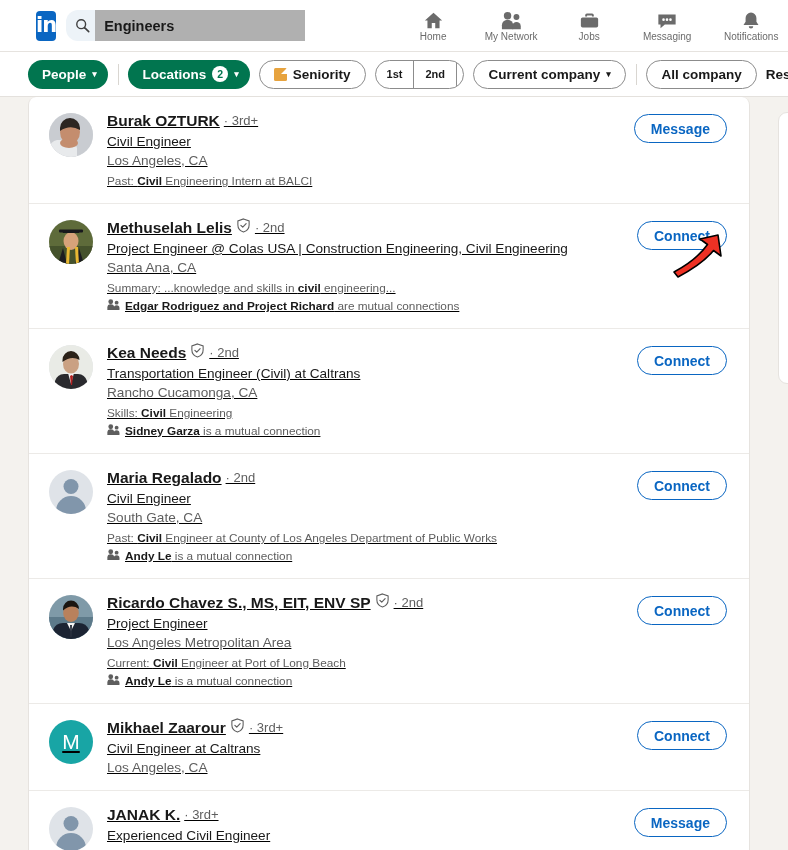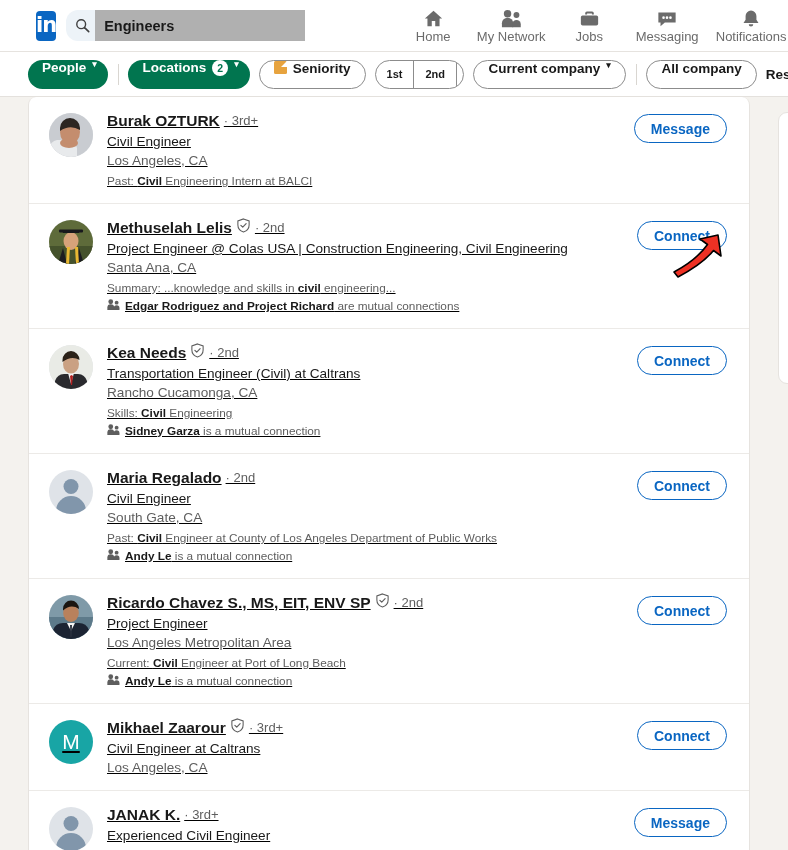--- a/index.html
+++ b/index.html
@@ -45,37 +45,37 @@
     font-family: "Liberation Sans", sans-serif;
     font-size: 14.5px; font-weight: 700; color: #191919;
     padding-left: 9px;
   }
   .navitems { display: flex; align-items: center; margin-left: 92px; gap: 0px; }
   .navitem {
     width: 72px; display: flex; flex-direction: column; align-items: center;
     justify-content: center; gap: 1px; cursor: pointer;
   }
   .navitem .glyph { height: 21px; display:flex; align-items:flex-end; }
-  .navitem .lbl { font-size: 13px; color: #6b6b6b; white-space: nowrap; }
+  .navitem .lbl { font-size: 10px; color: #6b6b6b; white-space: nowrap; }
   .navitem.wide { width: 84px; }
 
   
   .filterbar {
     position: absolute; top: 52px; left: 0;
     width: 788px; height: 45px;
     background: #ffffff;
     border-bottom: 1px solid #e4e1dd;
     display: flex; align-items: center;
     padding-left: 28px;
     gap: 9px;
     z-index: 25;
   }
   .pill {
     height: 29px; border-radius: 16px;
-    display: inline-flex; align-items: flex-start; gap: 6px;
+    display: inline-flex; align-items: center; gap: 6px;
     padding: 0 14px; font-size: 13.5px; cursor: pointer;
     white-space: nowrap;
   }
   .pill.filled { background: #01754f; color: #ffffff; font-weight: 600; padding-right: 11px; }
   .pill.outline { background: #ffffff; color: #191919; border: 1px solid #8c8c8c; font-weight: 600; }
   .pill .caret { font-size: 9px; line-height:1; }
   .cnt-badge {
     background: #ffffff; color: #01754f; border-radius: 50%;
     width: 16px; height: 16px; font-size: 10.5px; font-weight: 700;
     display: inline-flex; align-items: center; justify-content: center;

